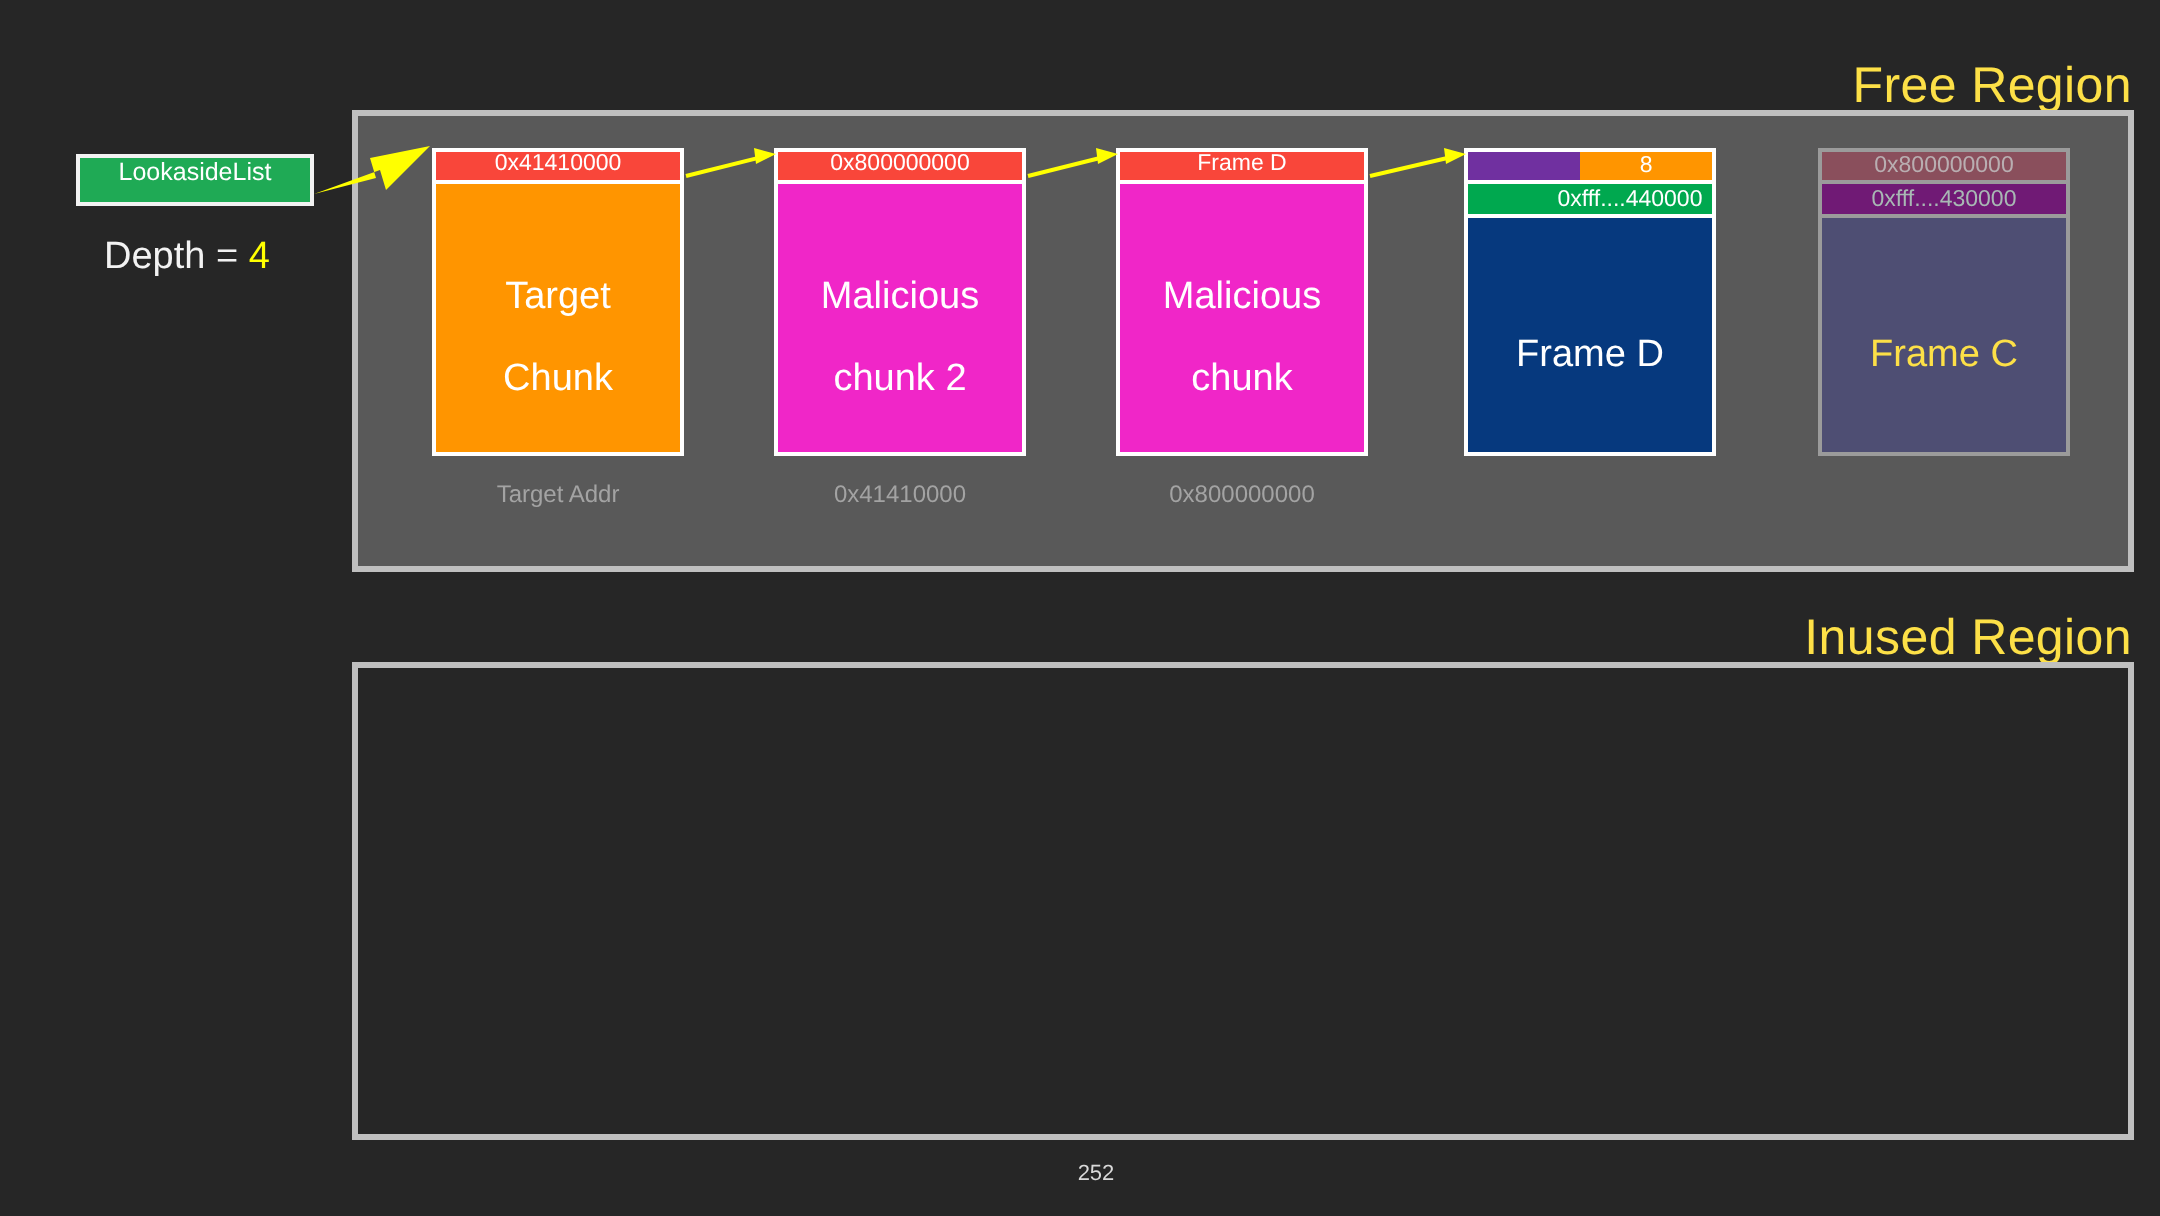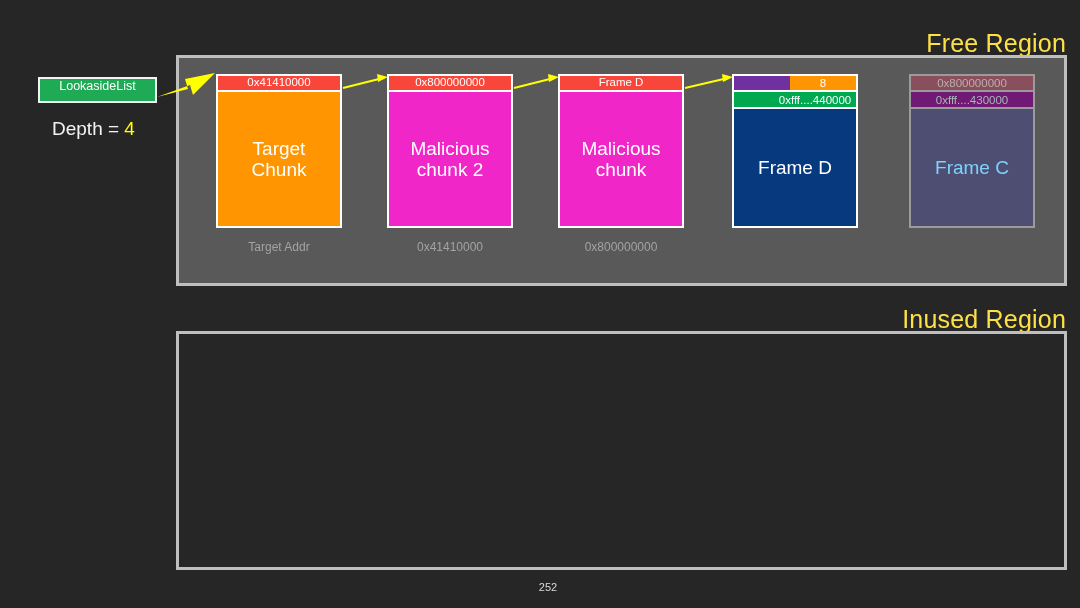--- a/index.html
+++ b/index.html
@@ -90,21 +90,21 @@
     box-sizing: border-box;
     display: flex;
     flex-direction: column;
     align-items: center;
     justify-content: center;
     font-size: 19px;
     line-height: 1.12;
     text-align: center;
     color: #ffffff;
   }
-  .chunk .body span { display: block; }
+  .chunk .body span { display: block; margin-top: 20px; }
 
   #chunk-target    { left: 216px; }
   #chunk-target .body    { background: #ff9500; }
   #chunk-malicious2{ left: 387px; }
   #chunk-malicious2 .body{ background: #f026c8; }
   #chunk-malicious { left: 558px; }
   #chunk-malicious .body { background: #f026c8; }
 
   
   #chunk-framed { left: 732px; }
@@ -168,21 +168,21 @@
     display: flex;
     align-items: center;
     justify-content: center;
     font-size: 11.5px;
     color: #a8b8b4;
   }
   #chunk-framec .body {
     height: 119px;
     background: #4e4e73;
     border-color: #9b9b9b;
-    color: #7dd3fc;
+    color: #fde047;
     font-size: 19px;
   }
 
   
   .addr-caption {
     position: absolute;
     top: 240px;
     width: 126px;
     text-align: center;
     font-size: 12px;

